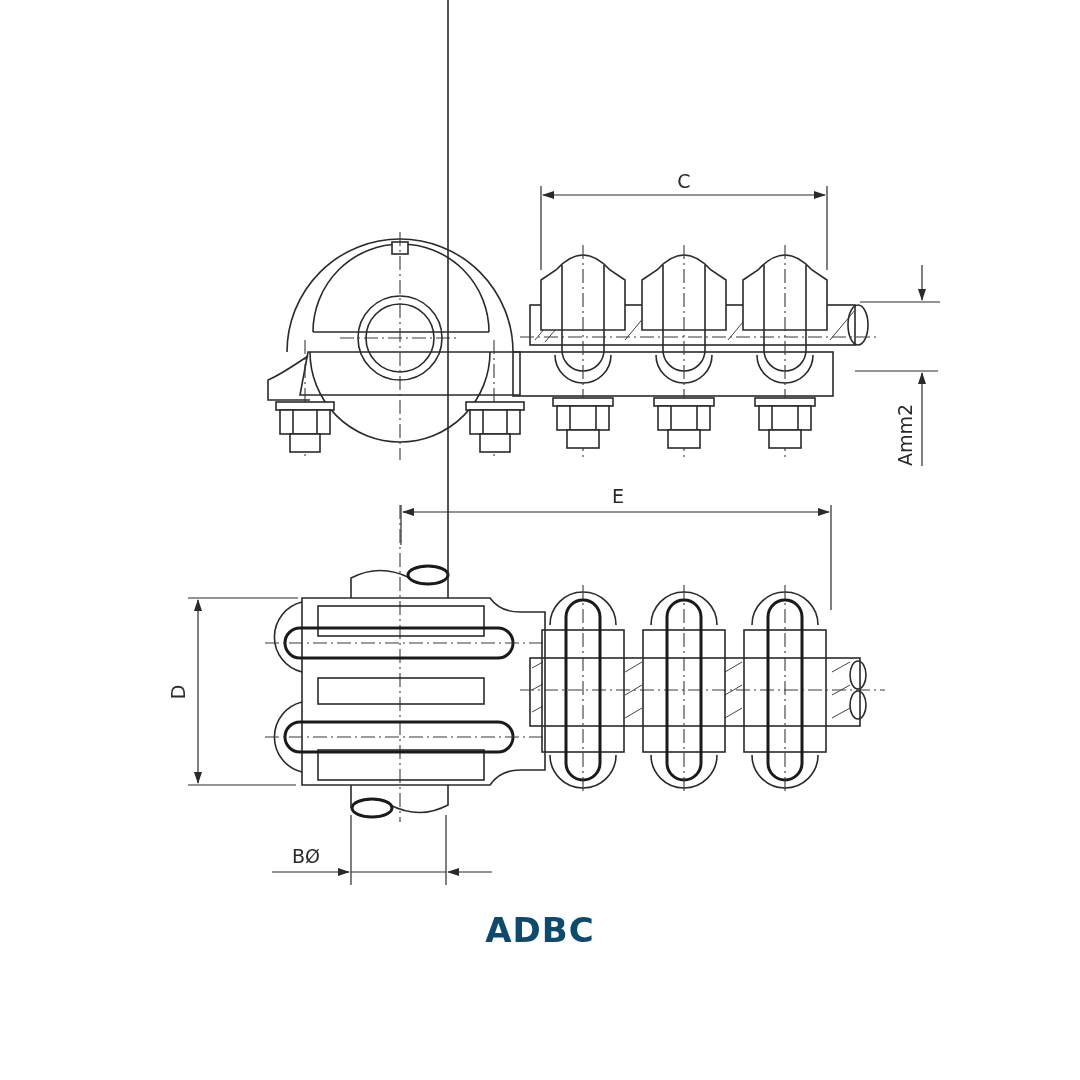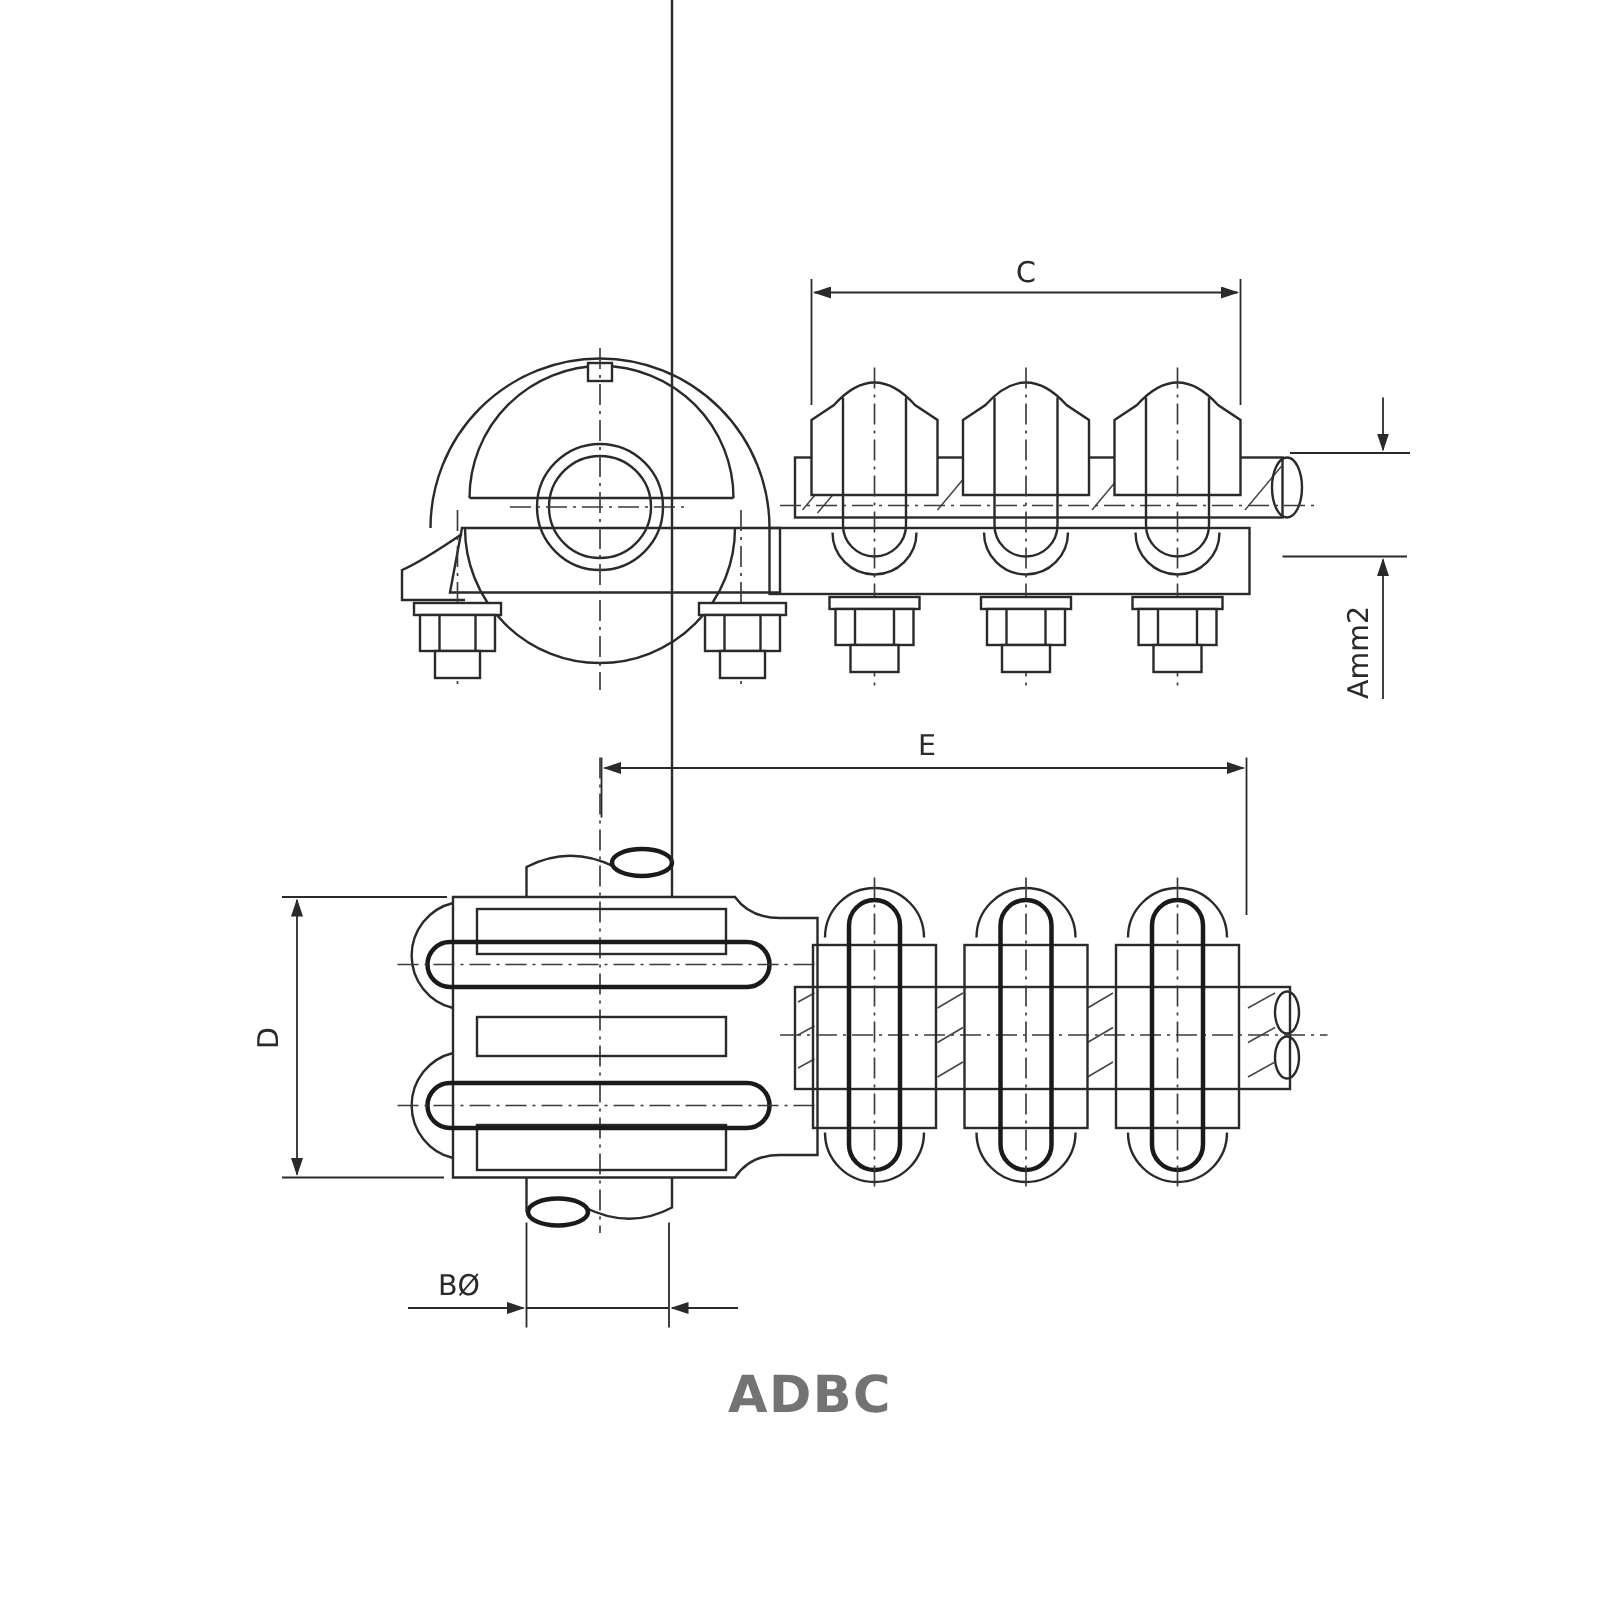--- a/index.html
+++ b/index.html
@@ -5,21 +5,21 @@
   html, body { margin: 0; padding: 0; background: #ffffff; }
   body { width: 1080px; height: 1080px; position: relative; overflow: hidden; font-family: "DejaVu Sans", sans-serif; }
   svg.drawing { position: absolute; left: 0; top: 0; width: 1080px; height: 1080px; }
   .ln { stroke: #2a2a2a; stroke-width: 1.6; fill: none; }
   .th { stroke: #1a1a1a; stroke-width: 3; fill: none; }
   .fillw { fill: #ffffff; stroke: #2a2a2a; stroke-width: 1.6; }
   .cl { stroke: #3a3a3a; stroke-width: 1.1; fill: none; stroke-dasharray: 14 4 2 4; }
   .dim { stroke: #2a2a2a; stroke-width: 1.2; fill: none; }
   .hatch { stroke: #444; stroke-width: 1; }
   .dimtxt { font-family: "DejaVu Sans", sans-serif; font-size: 19px; fill: #2a2a2a; }
-  .title { position: absolute; left: 0; width: 1080px; top: 910px; text-align: center; font-family: "DejaVu Sans", sans-serif; font-weight: bold; font-size: 34px; letter-spacing: 1px; color: #737373; }
+  .title { position: absolute; left: 0; width: 1080px; top: 910px; text-align: center; font-family: "DejaVu Sans", sans-serif; font-weight: bold; font-size: 34px; letter-spacing: 1px; color: #0c4a6e; }
 </style>
 </head>
 <body>
 
 <svg class="drawing" viewBox="0 0 1080 1080" xmlns="http://www.w3.org/2000/svg">
   <defs>
     <marker id="arr" markerWidth="12" markerHeight="8" refX="11" refY="4" orient="auto" markerUnits="userSpaceOnUse">
       <path d="M0,0 L12,4 L0,8 Z" fill="#2a2a2a"></path>
     </marker>
     <marker id="arrS" markerWidth="12" markerHeight="8" refX="1" refY="4" orient="auto" markerUnits="userSpaceOnUse">

